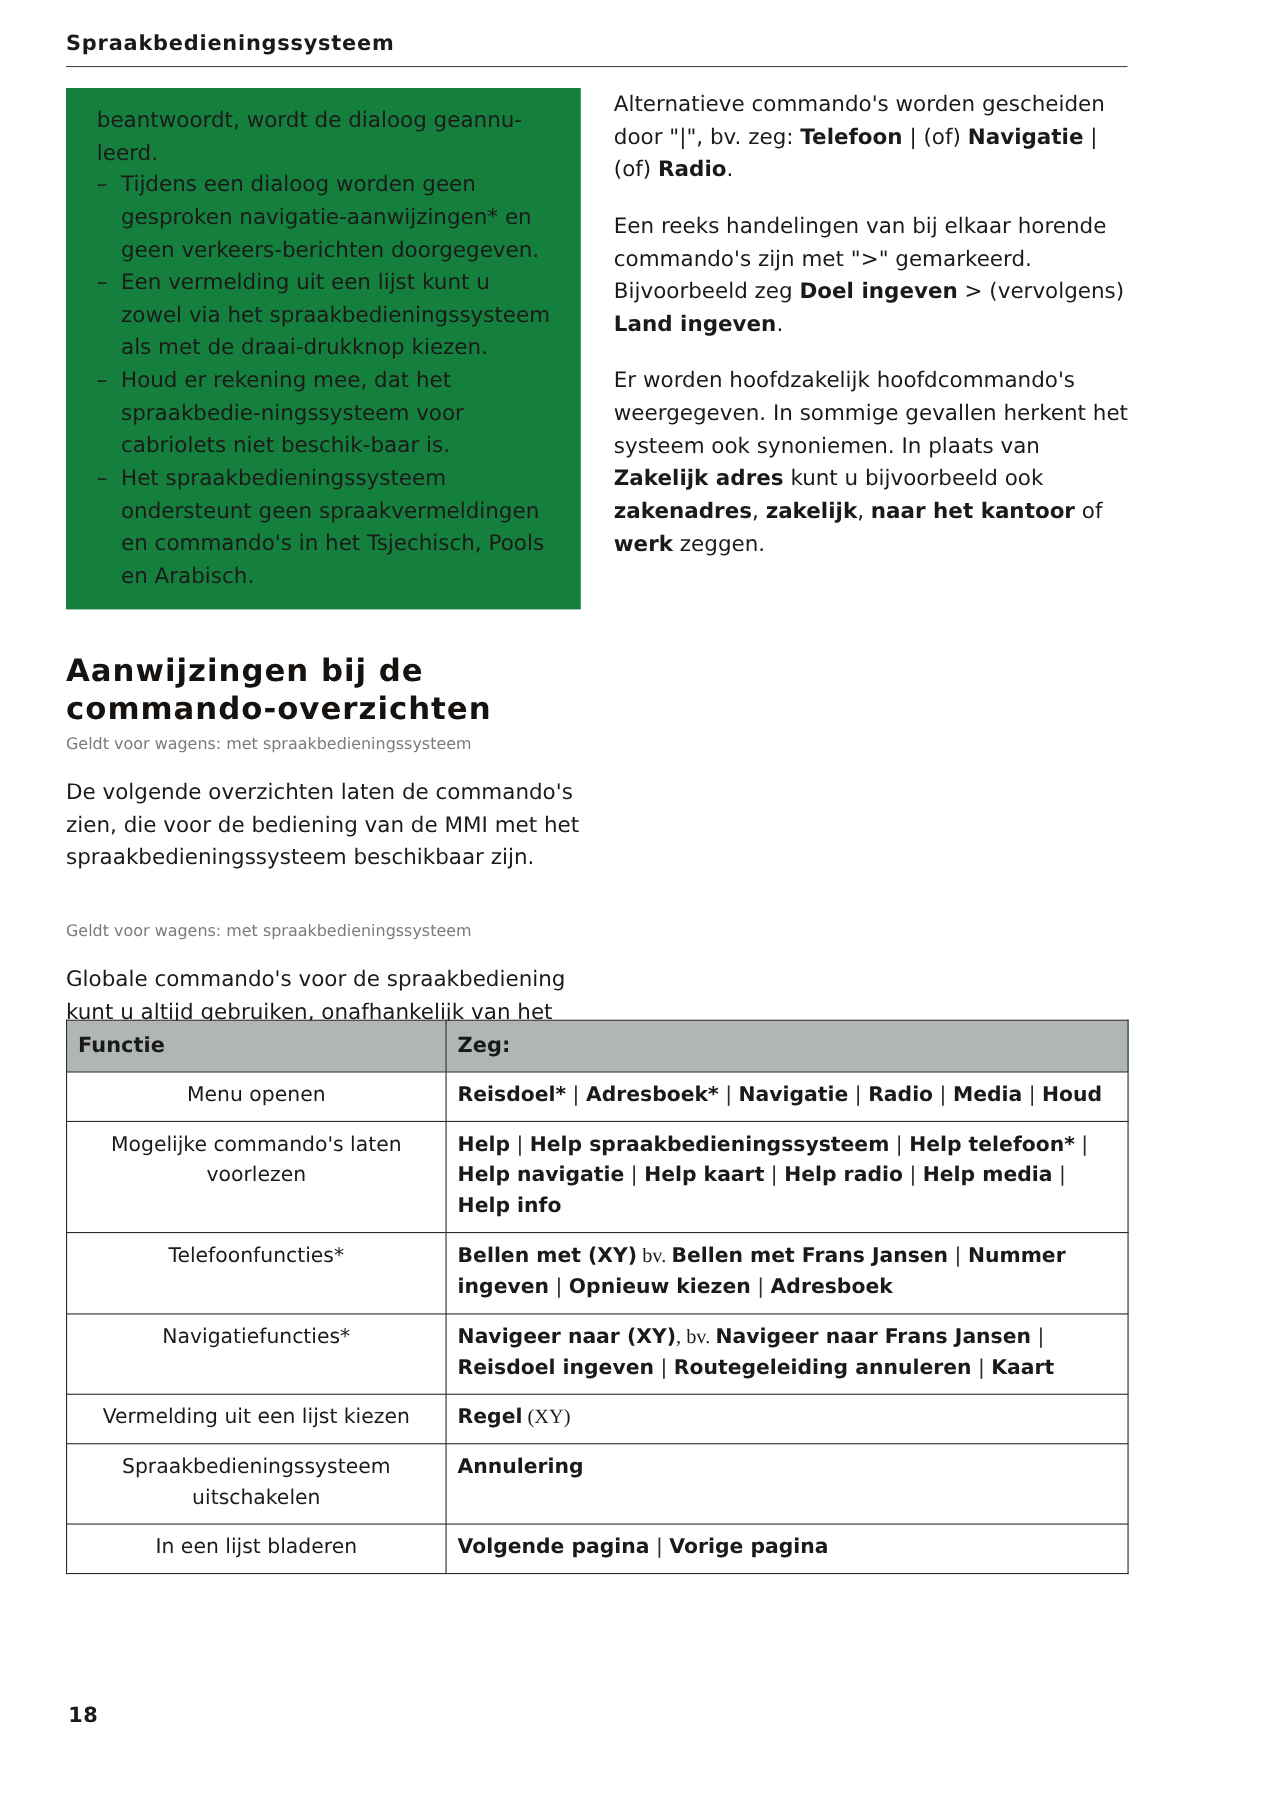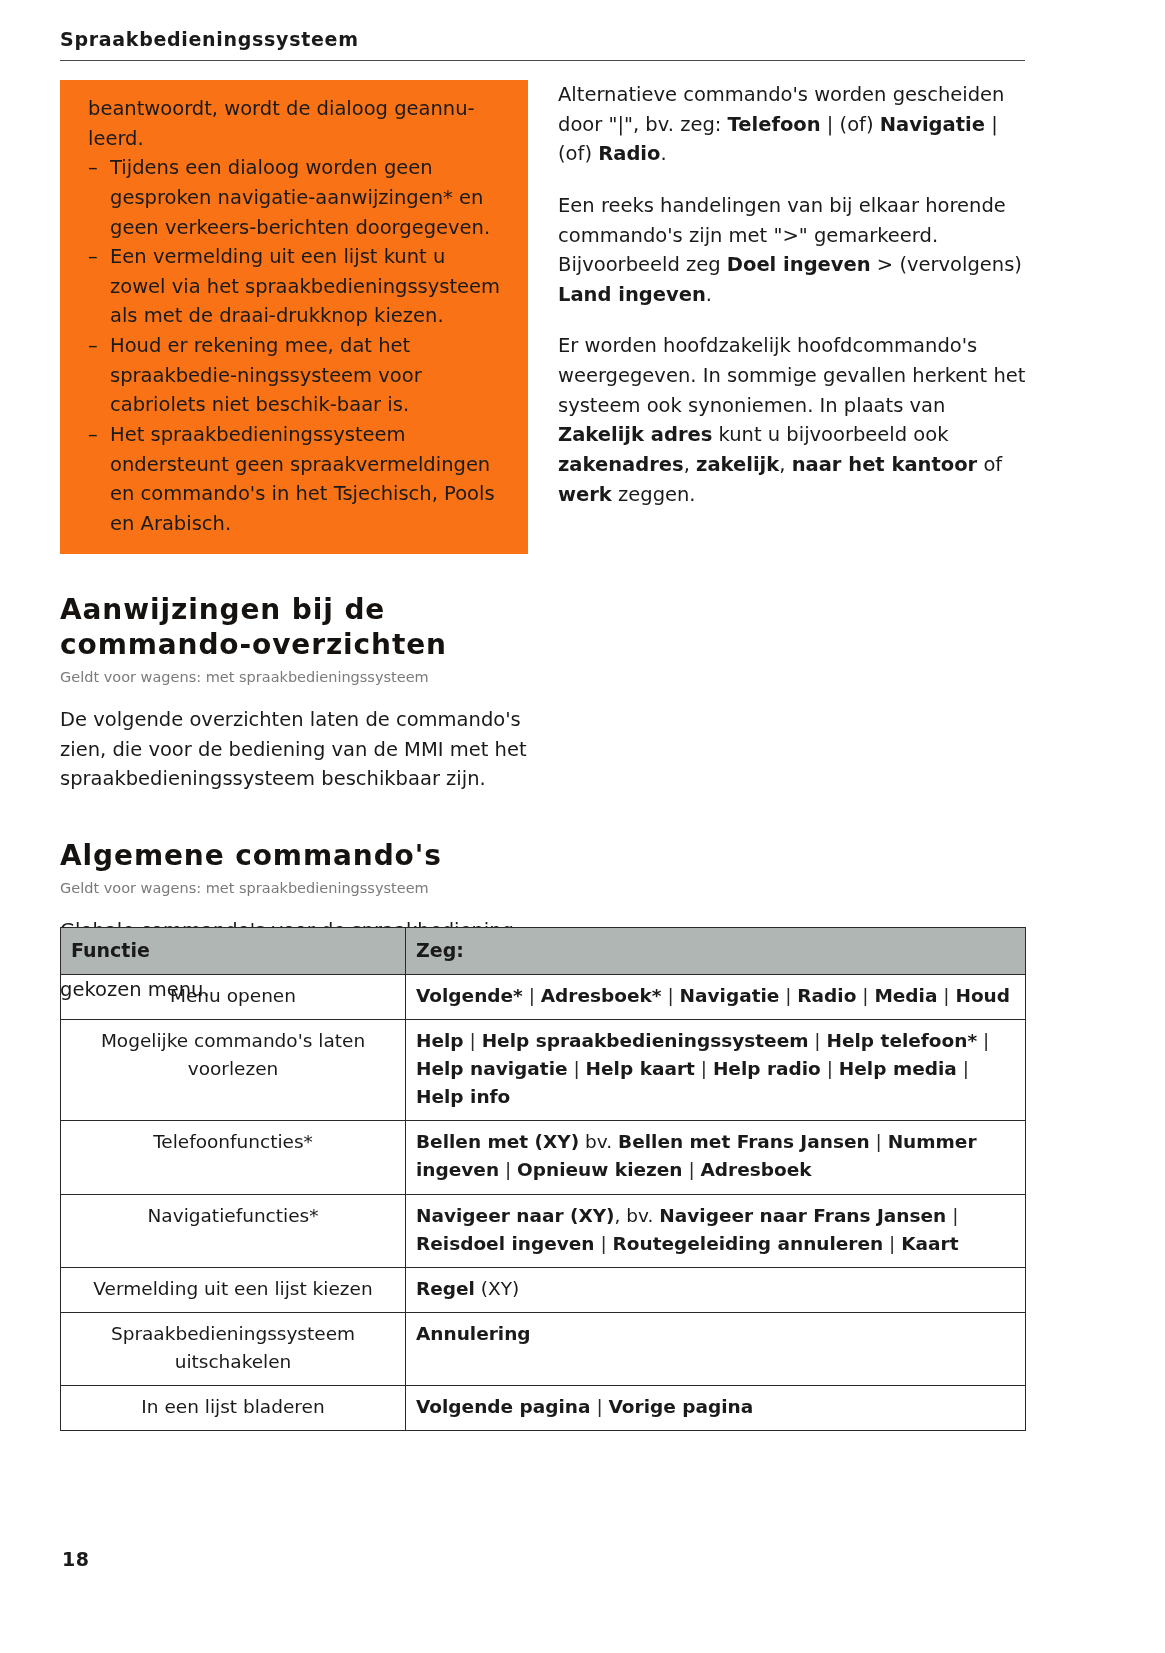--- a/index.html
+++ b/index.html
@@ -54,21 +54,21 @@
   }
   .col-right {
     position: absolute;
     left: 558px;
     top: 80px;
     width: 468px;
   }
 
   
   .note-box {
-    background: #f97316;
+    background: #15803d;
     padding: 14px 22px 16px 28px;
     width: 468px;
   }
   .note-box .cont-line {
     font-size: 19.5px;
     line-height: 1.52;
     color: #1a1a1a;
     margin: 0 0 0 0;
   }
   .note-list {
@@ -160,20 +160,21 @@
   }
   table.cmd-table td.say b {
     font-weight: bold;
   }
   table.cmd-table td.say .sep {
     font-weight: normal;
     color: #2a2a2a;
   }
   table.cmd-table td.say .plain {
     font-weight: normal;
+    font-family: Liberation Serif, serif;
   }
 
   
   .folio {
     position: absolute;
     left: 62px;
     top: 1548px;
     font-size: 19px;
     font-weight: bold;
     letter-spacing: 0.5px;
@@ -214,21 +215,20 @@
       </ul>
     </div>
 
     <div class="block-1">
       <h2 class="section-title">Aanwijzingen bij de commando-overzichten</h2>
       <p class="section-sub">Geldt voor wagens: met spraakbedieningssysteem</p>
       <p class="section-body">De volgende overzichten laten de commando's zien, die voor de bediening van de MMI met het spraakbedieningssysteem beschikbaar zijn.</p>
     </div>
 
     <div class="block-2">
-      <h2 class="section-title">Algemene commando's</h2>
       <p class="section-sub">Geldt voor wagens: met spraakbedieningssysteem</p>
       <p class="section-body">Globale commando's voor de spraakbediening kunt u altijd gebruiken, onafhankelijk van het gekozen menu.</p>
     </div>
 
   </div>
 
   <div class="col-right">
 
     <p class="para">
       <span>Alternatieve commando's worden gescheiden door "|", bv. zeg: </span><b>Telefoon</b><span> | (of) </span><b>Navigatie</b><span> | (of) </span><b>Radio</b><span>.</span>
@@ -252,21 +252,21 @@
         </colgroup>
       <thead>
         <tr>
           <th>Functie</th>
           <th>Zeg:</th>
         </tr>
       </thead>
       <tbody id="cmd-tbody">
           <tr>
             <td class="func">Menu openen</td>
-            <td class="say"><b class="">Volgende*</b><span class="sep"> | </span><b class="">Adresboek*</b><span class="sep"> | </span><b class="">Navigatie</b><span class="sep"> | </span><b class="">Radio</b><span class="sep"> | </span><b class="">Media</b><span class="sep"> | </span><b class="">Houd</b></td>
+            <td class="say"><b class="">Reisdoel*</b><span class="sep"> | </span><b class="">Adresboek*</b><span class="sep"> | </span><b class="">Navigatie</b><span class="sep"> | </span><b class="">Radio</b><span class="sep"> | </span><b class="">Media</b><span class="sep"> | </span><b class="">Houd</b></td>
           </tr>
           <tr>
             <td class="func">Mogelijke commando's laten voorlezen</td>
             <td class="say"><b class="">Help</b><span class="sep"> | </span><b class="">Help spraakbedieningssysteem</b><span class="sep"> | </span><b class="">Help telefoon*</b><span class="sep"> | </span><b class="">Help navigatie</b><span class="sep"> | </span><b class="">Help kaart</b><span class="sep"> | </span><b class="">Help radio</b><span class="sep"> | </span><b class="">Help media</b><span class="sep"> | </span><b class="">Help info</b></td>
           </tr>
           <tr>
             <td class="func">Telefoonfuncties*</td>
             <td class="say"><b class="">Bellen met (XY)</b><span class="plain"> bv. </span><b class="">Bellen met Frans Jansen</b><span class="sep"> | </span><b class="">Nummer ingeven</b><span class="sep"> | </span><b class="">Opnieuw kiezen</b><span class="sep"> | </span><b class="">Adresboek</b></td>
           </tr>
           <tr>

